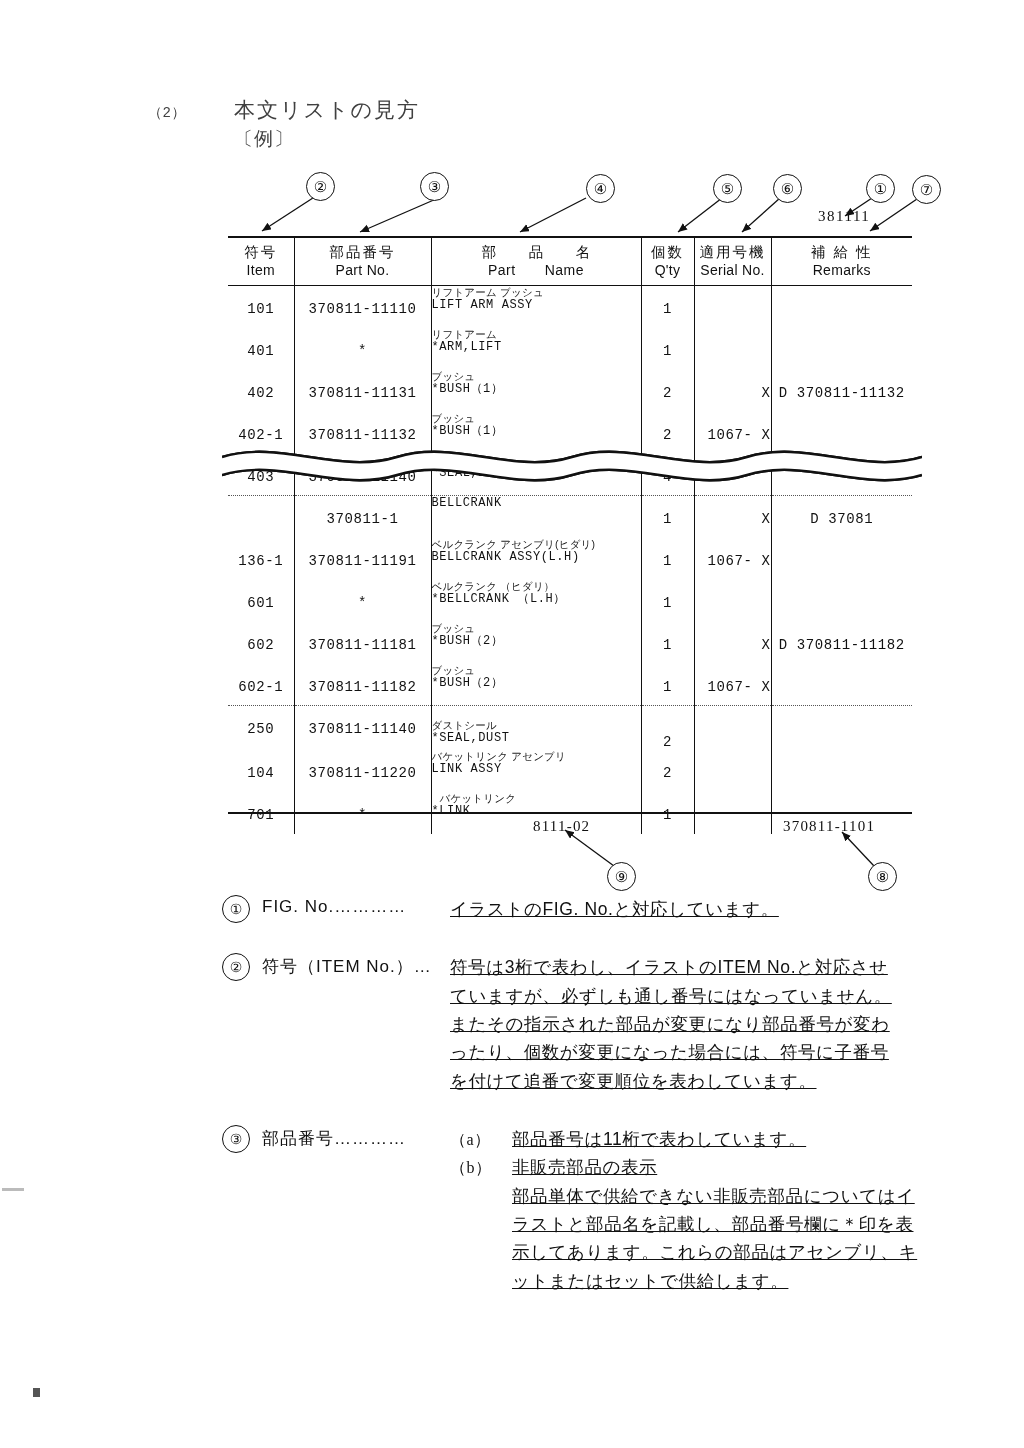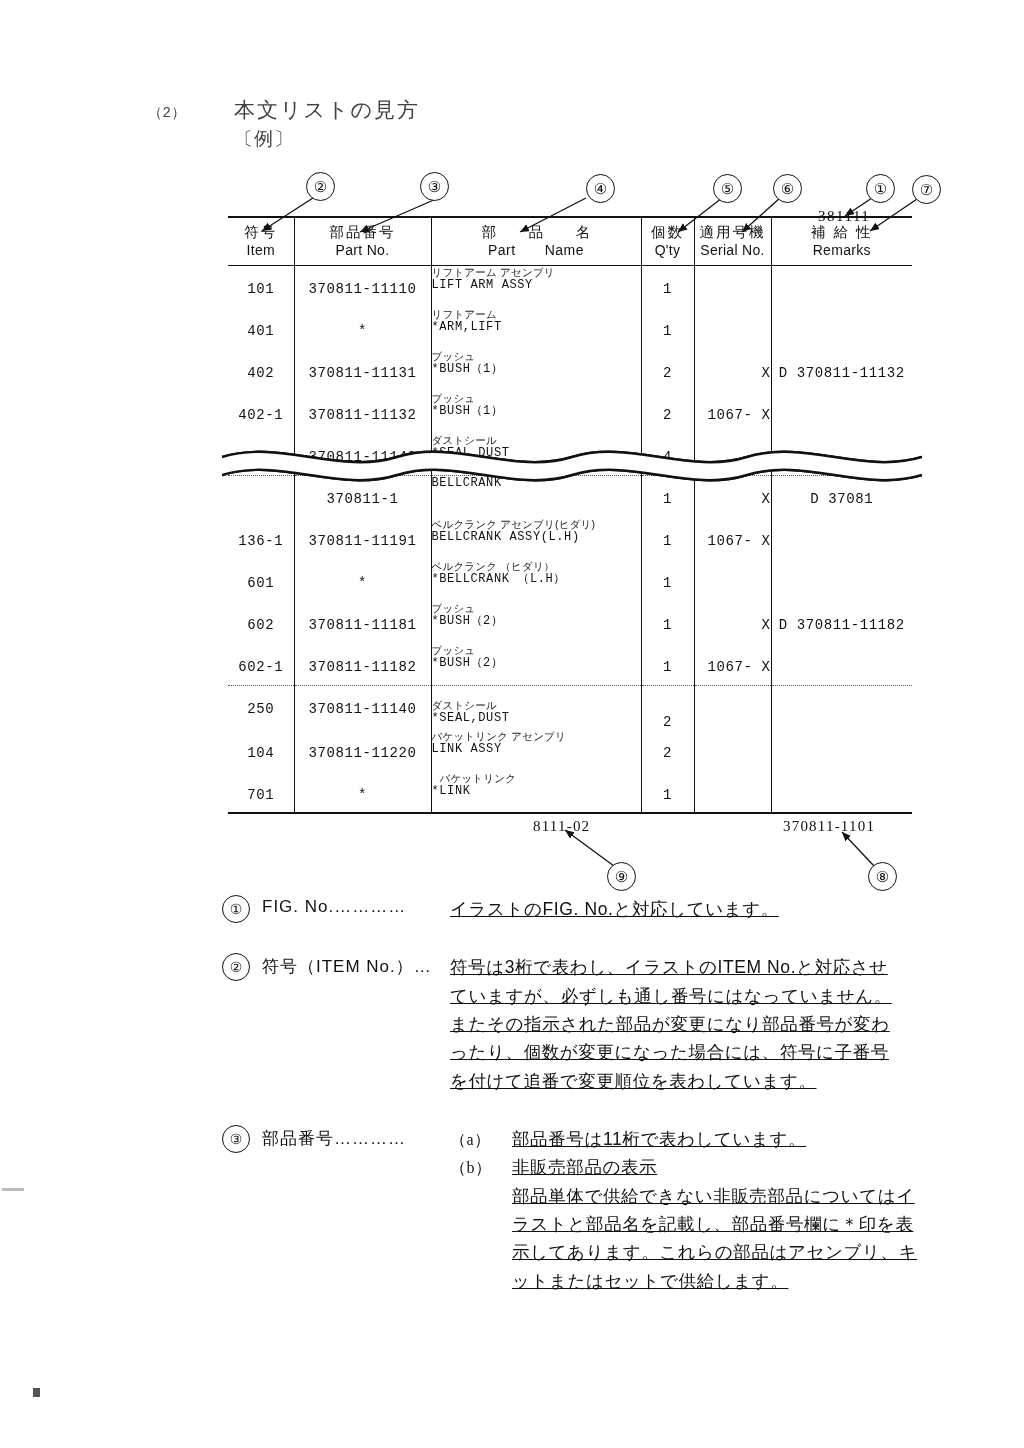--- a/index.html
+++ b/index.html
@@ -22,21 +22,21 @@
   .callout{
     position:absolute;width:27px;height:27px;border:1.6px solid #111;border-radius:50%;
     font-size:15px;display:flex;align-items:center;justify-content:center;
     background:#fff;font-family:"Liberation Serif",serif;z-index:6;
   }
   .figno{position:absolute;left:818px;top:208px;font-size:15px;letter-spacing:1.5px;font-family:"Liberation Serif",serif;}
 
   svg.leaders{position:absolute;left:0;top:0;width:1024px;height:1448px;pointer-events:none;z-index:3;}
 
   
-  .tbl{position:absolute;left:228px;top:216px;width:684px;}
+  .tbl{position:absolute;left:228px;top:236px;width:684px;}
   table.parts{border-collapse:collapse;width:684px;table-layout:fixed;font-family:"Liberation Sans",sans-serif;}
   table.parts col.c-item{width:66px;}
   table.parts col.c-pno{width:137px;}
   table.parts col.c-name{width:210px;}
   table.parts col.c-qty{width:53px;}
   table.parts col.c-ser{width:77px;}
   table.parts col.c-rem{width:141px;}
 
   table.parts th{
     border-left:1.6px solid #111;border-right:1.6px solid #111;
@@ -177,21 +177,21 @@
       <tbody>
 
         <tr class="r">
           <td class="c-it">
               <div class="num pad-top">101</div>
             </td>
           <td class="c-pn">
               <div class="num pad-top">370811-11110</div>
             </td>
           <td class="c-nm">
-              <div class="kana">リフトアーム アセンブリ</div>
+              <div class="kana">リフトアーム ブッシュ</div>
               <div class="eng">LIFT ARM ASSY</div>
             </td>
           <td class="c-qt">
               <div class="num pad-top">1</div>
             </td>
           <td class="c-sr">
               <div class="num pad-top"></div>
             </td>
           <td class="c-rm">
               <div class="num pad-top"></div>

